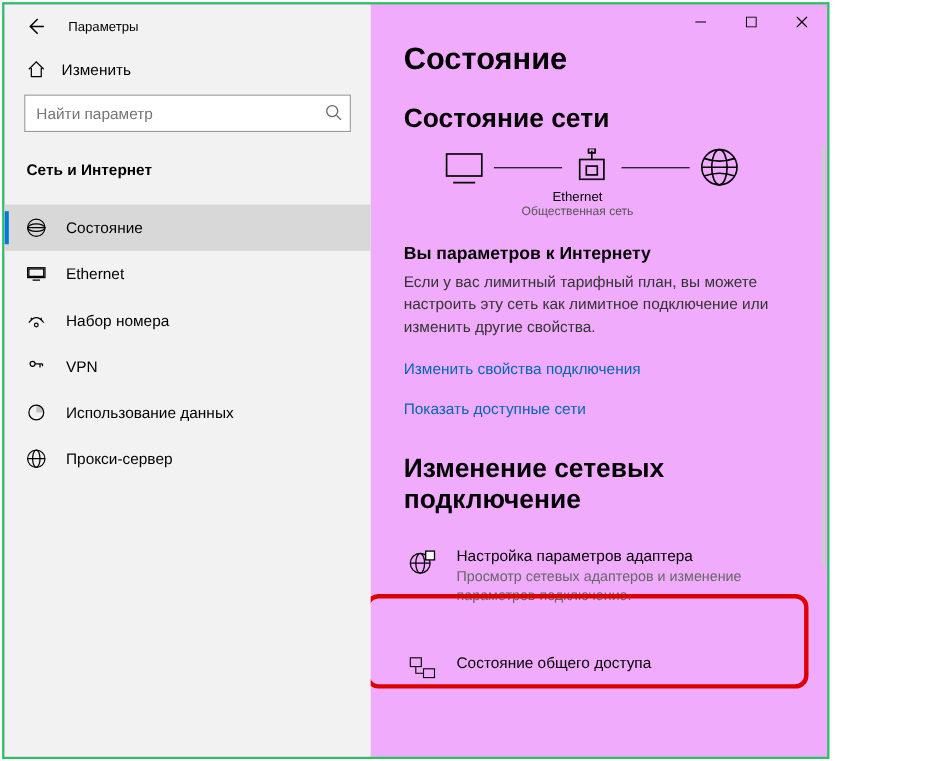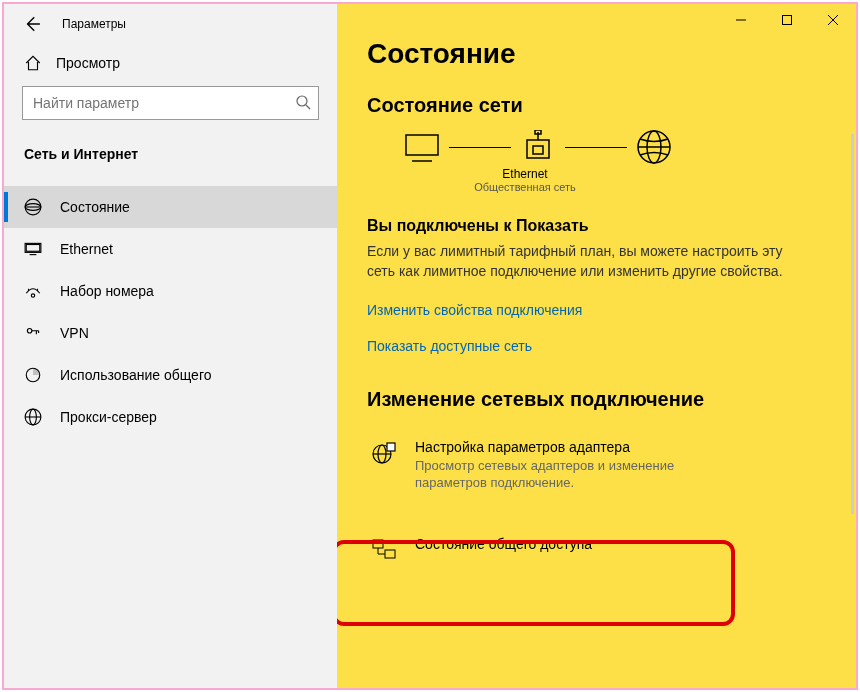--- a/index.html
+++ b/index.html
@@ -1,17 +1,17 @@
 <!DOCTYPE html>
 <html><head>
 <meta charset="utf-8">
 <style>
 * { margin: 0; padding: 0; box-sizing: border-box; font-family: "Segoe UI", Arial, sans-serif; }
 body { background: #fff; width: 860px; height: 692px; overflow: hidden; position: relative; }
-.frame { border: 2px solid #f9a8d4; width: 856px; height: 688px; margin: 2px; background: #fde047; position: relative; overflow: hidden; }
+.frame { border: 2px solid #22c55e; width: 752px; height: 688px; margin: 2px; background: #f0abfc; position: relative; overflow: hidden; }
 .window { width: 100%; height: 100%; display: flex; }
 
 .sidebar { width: 333px; background: #f2f2f2; height: 100%; padding: 0; }
 .titlebar { display: flex; align-items: center; height: 40px; padding-left: 16px; }
 .back-btn { width: 24px; height: 24px; display: flex; align-items: center; justify-content: center; margin-right: 18px; }
 .title-text { font-size: 12px; color: #000; }
 
 .win-controls { position: absolute; right: 0; top: 0; display: flex; }
 .win-btn { width: 46px; height: 32px; display: flex; align-items: center; justify-content: center; }
 .win-btn svg { width: 10px; height: 10px; }
@@ -25,21 +25,21 @@
 
 .section-title { padding: 8px 20px 24px 20px; font-size: 14px; font-weight: 600; }
 
 .nav-item { display: flex; align-items: center; padding: 12px 20px; gap: 18px; font-size: 14px; position: relative; }
 .nav-item.active { background: #d8d8d8; }
 .nav-item.active::before { content: ""; position: absolute; left: 0; top: 6px; bottom: 6px; width: 4px; background: #0078d7; }
 .nav-icon { width: 18px; height: 18px; display: flex; align-items: center; justify-content: center; flex-shrink: 0; }
 
 .main { flex: 1; padding: 34px 20px 0 30px; overflow-y: auto; position: relative; }
 .h1 { font-size: 28px; font-weight: 600; margin-bottom: 24px; }
-.h2 { font-size: 20px; font-weight: 600; margin-bottom: 14px; margin-top: 10px; }
+.h2 { font-size: 24px; font-weight: 600; margin-bottom: 14px; margin-top: 10px; }
 .h3 { font-size: 16px; font-weight: 600; margin-bottom: 6px; }
 
 .net-diagram { display: flex; align-items: center; gap: 6px; margin: 14px 0 4px 34px; }
 .net-line { width: 62px; height: 1px; background: #000; }
 .net-node { width: 42px; height: 32px; display: flex; align-items: center; justify-content: center; }
 .net-labels { text-align: center; margin-left: 88px; margin-bottom: 24px; width: 140px; }
 .net-labels div { font-size: 12px; }
 .net-labels .sub { color: #555; font-size: 11px; }
 
 .desc { font-size: 14px; color: #333; margin-bottom: 20px; line-height: 1.45; max-width: 420px; }
@@ -88,21 +88,21 @@
       </div>
       <span class="title-text">Параметры</span>
     </div>
 
     <div class="home-row">
       <span class="nav-icon">
         <svg width="18" height="18" viewBox="0 0 16 16">
               <path d="M2 8 L8 2 L14 8 M4 7 V14 H12 V7" stroke="#000" stroke-width="1" fill="none"></path>
             </svg>
       </span>
-      <span>Просмотр</span>
+      <span>Изменить</span>
     </div>
 
     <div class="search-wrap">
       <input class="search" placeholder="Найти параметр" style="">
       <span class="search-icon">
         <svg width="16" height="16" viewBox="0 0 16 16">
               <circle cx="7" cy="7" r="5" stroke="#666" stroke-width="1.2" fill="none"></circle>
               <line x1="11" y1="11" x2="15" y2="15" stroke="#666" stroke-width="1.2"></line>
             </svg>
       </span>
@@ -150,21 +150,21 @@
           </span>
       <span>VPN</span>
     </div>
     <div class="nav-item">
       <span class="nav-icon">
             <svg width="18" height="18" viewBox="0 0 16 16">
               <circle cx="8" cy="8" r="6" stroke="#000" fill="none"></circle>
               <path d="M8 2 A6 6 0 0 1 14 8 L8 8 Z" fill="#000" opacity="0.2"></path>
             </svg>
           </span>
-      <span>Использование общего</span>
+      <span>Использование данных</span>
     </div>
     <div class="nav-item">
       <span class="nav-icon">
             <svg width="18" height="18" viewBox="0 0 16 16">
               <circle cx="8" cy="8" r="7" stroke="#000" fill="none"></circle>
               <ellipse cx="8" cy="8" rx="3" ry="7" stroke="#000" fill="none"></ellipse>
               <line x1="1" y1="8" x2="15" y2="8" stroke="#000"></line>
             </svg>
           </span>
       <span>Прокси-сервер</span>
@@ -200,25 +200,25 @@
               <line x1="3" y1="19" x2="35" y2="19" stroke="#000" stroke-width="1.5"></line>
               <path d="M5 11 Q19 16 33 11 M5 27 Q19 22 33 27" stroke="#000" stroke-width="1.5" fill="none"></path>
             </svg>
           </div>
     </div>
     <div class="net-labels">
       <div>Ethernet</div>
       <div class="sub">Общественная сеть</div>
     </div>
 
-    <div class="h3">Вы подключены к Показать</div>
+    <div class="h3">Вы параметров к Интернету</div>
     <div class="desc">Если у вас лимитный тарифный план, вы можете настроить эту сеть как лимитное подключение или изменить другие свойства.</div>
 
     <a class="link">Изменить свойства подключения</a>
-    <a class="link" style="margin-bottom:34px">Показать доступные сеть</a>
+    <a class="link" style="margin-bottom:34px">Показать доступные сети</a>
 
     <div class="h2">Изменение сетевых подключение</div>
 
     <div class="option-card">
       <div class="card-icon"><svg width="26" height="26" viewBox="0 0 26 26">
               <circle cx="11" cy="13" r="9" stroke="#000" stroke-width="1.2" fill="none"></circle>
               <ellipse cx="11" cy="13" rx="4" ry="9" stroke="#000" stroke-width="1.2" fill="none"></ellipse>
               <line x1="2" y1="13" x2="20" y2="13" stroke="#000" stroke-width="1.2"></line>
               <rect x="16" y="2" width="8" height="8" stroke="#000" stroke-width="1.2" fill="#fff"></rect>
             </svg></div>

